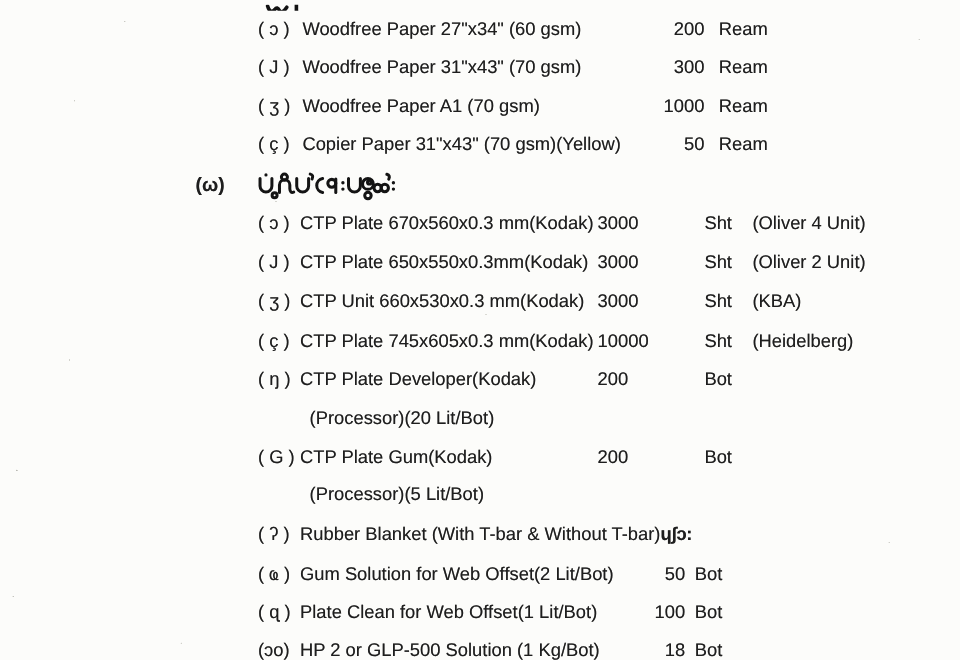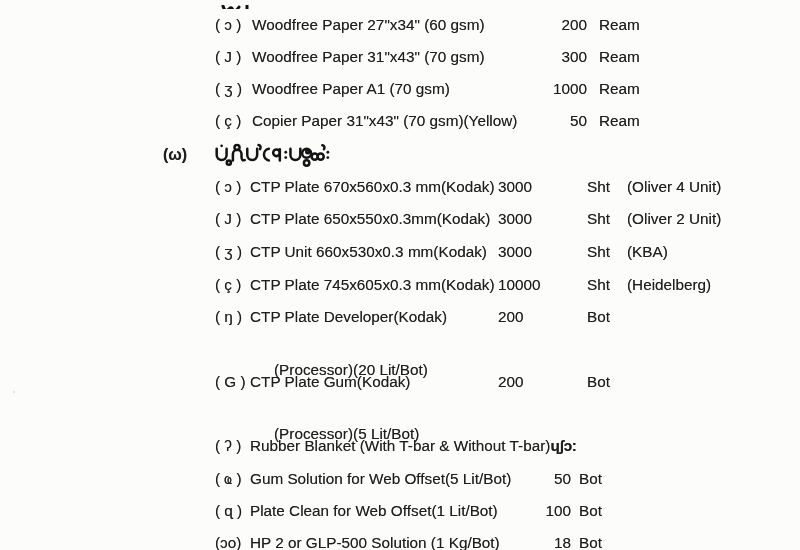--- a/index.html
+++ b/index.html
@@ -21,21 +21,21 @@
       radial-gradient(circle 1px at 151px 536px, #d1d1cb 40%, transparent 70%);
   }
   .line{
     position:absolute;left:0;width:800px;height:22px;
     font-size:15.3px;line-height:22px;white-space:nowrap;
     text-shadow:0 0 0.5px rgba(20,20,20,0.55);
   }
   .num  {position:absolute;left:215px;}
   .nm1  {position:absolute;left:252px;}
   .nm2  {position:absolute;left:250px;}
-  .cont {position:absolute;left:274px;margin-top:21px;}
+  .cont {position:absolute;left:258px;}
   .q1   {position:absolute;left:530px;width:57px;text-align:right;}
   .u1   {position:absolute;left:599px;}
   .q2   {position:absolute;left:498px;width:80px;text-align:left;}
   .u2   {position:absolute;left:587px;}
   .n2   {position:absolute;left:627px;}
   .q3   {position:absolute;left:520px;width:51px;text-align:right;}
   .u3   {position:absolute;left:579px;}
   .hdr-label{
     position:absolute;left:163px;font-weight:bold;font-size:16px;line-height:26px;
   }
@@ -154,21 +154,21 @@
 </div>
 <div class="line" style="top:402px">
   <span class="cont">(Processor)(5 Lit/Bot)</span>
 </div>
 <div class="line" style="top:435px">
   <span class="num">( ʔ )</span>
   <span class="nm2"><span>Rubber Blanket (With T-bar &amp; Without T-bar)</span><span class="suffix">ɥʃɔ:</span></span>
 </div>
 <div class="line" style="top:468px">
   <span class="num">( ҩ )</span>
-  <span class="nm2">Gum Solution for Web Offset(5 Lit/Bot)</span>
+  <span class="nm2">Gum Solution for Web Offset(2 Lit/Bot)</span>
   <span class="q3">50</span>
   <span class="u3">Bot</span>
 </div>
 <div class="line" style="top:500px">
   <span class="num">( ɋ )</span>
   <span class="nm2">Plate Clean for Web Offset(1 Lit/Bot)</span>
   <span class="q3">100</span>
   <span class="u3">Bot</span>
 </div>
 <div class="line" style="top:532px">

